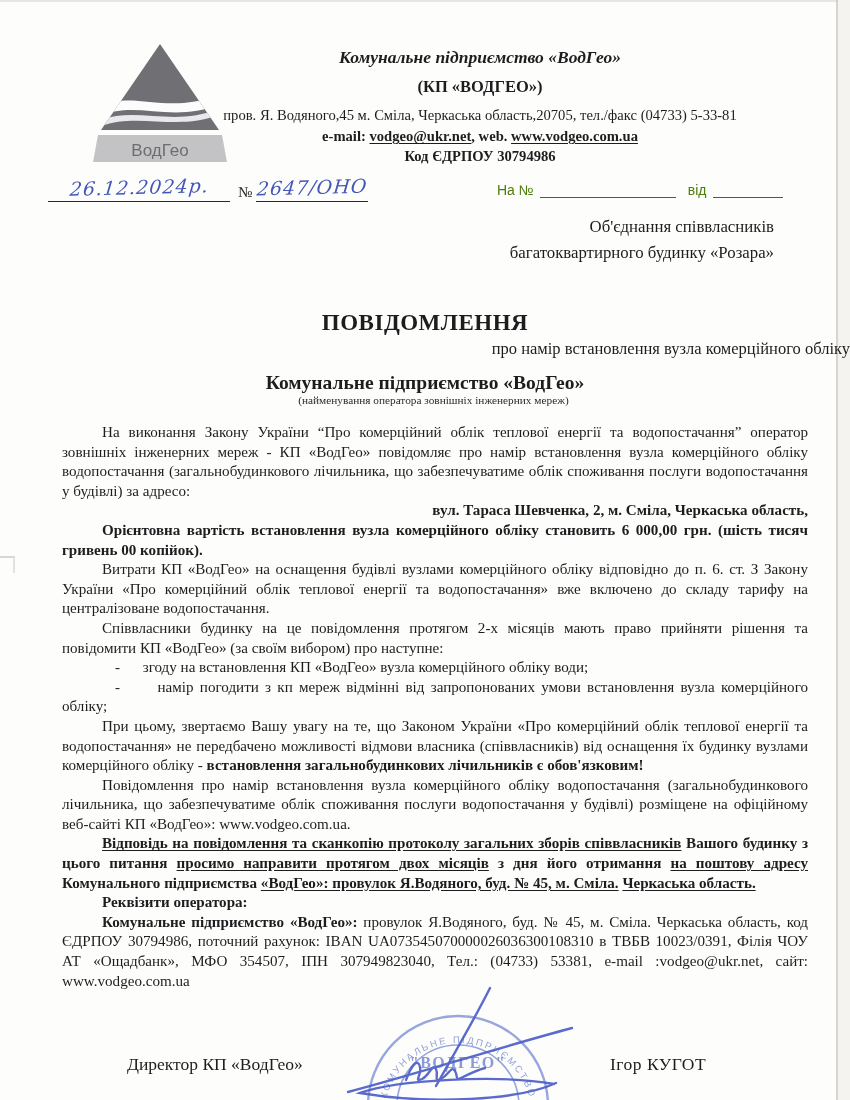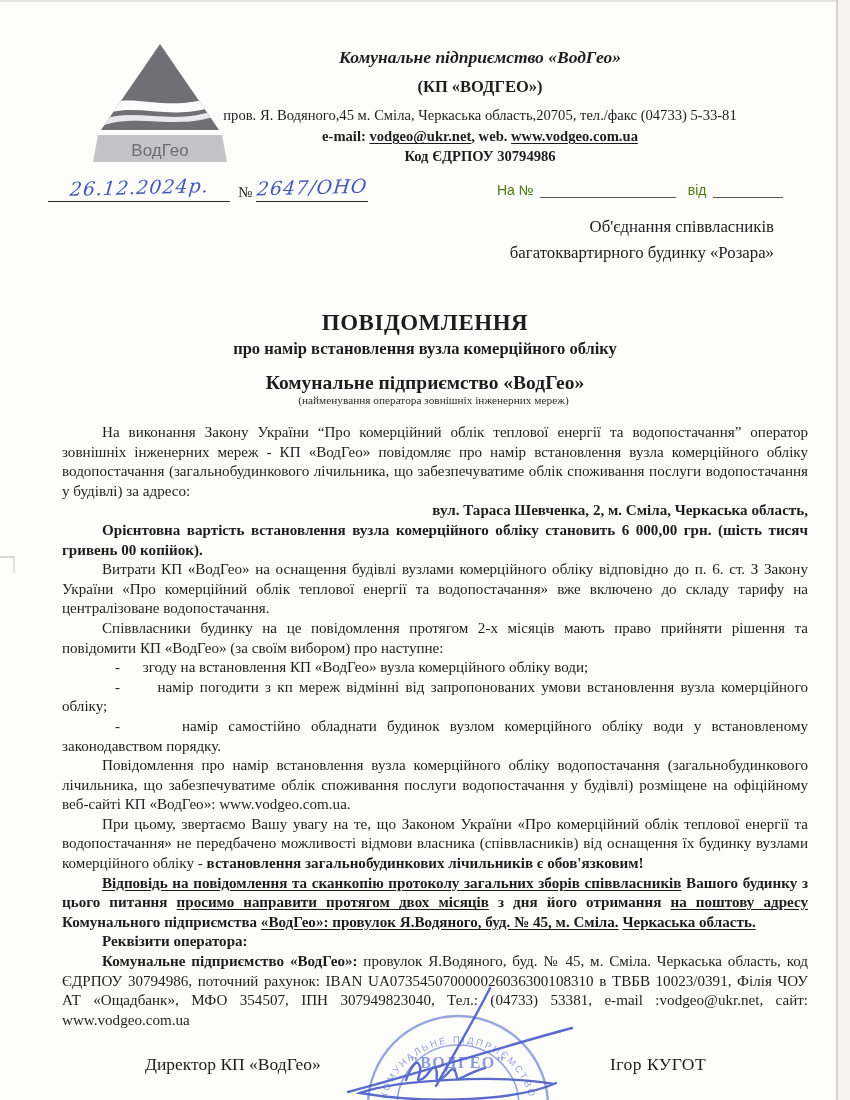--- a/index.html
+++ b/index.html
@@ -35,33 +35,33 @@
   .blank-na{width:136px;margin-left:6px;}
   .blank-vid{width:70px;margin-left:6px;}
   .vid{margin-left:12px;}
   
   .recipient{right:76px;top:219px;text-align:right;line-height:1.0;}
   .rc1,.rc2{font-weight:normal;font-size:16.8px;margin-bottom:9px;}
   .rc3{font-size:16.4px;letter-spacing:.7px;margin-top:12px;padding-right:22px;}
   
   .title-block{left:0;top:311px;width:850px;text-align:center;line-height:1.0;}
   .t1{font-weight:bold;font-size:23px;letter-spacing:.5px;}
-  .t2{font-weight:bold;font-size:16.5px;margin-top:7px;}
+  .t2{font-weight:normal;font-size:16.5px;margin-top:7px;text-align:right;}
   .t3{font-weight:bold;font-size:19.5px;margin-top:15px;}
   .t4{font-size:11.3px;margin-top:3px;color:#2b2b2d;margin-left:17px;}
   
   .body-text{left:62px;top:423px;width:746px;font-size:15.1px;line-height:19.6px;text-align:justify;}
   .body-text p{margin:0;}
   .body-text p.indent{text-indent:40px;}
   .body-text p.bullet{text-indent:53px;}
   .body-text p.center{text-align:right;text-indent:0;font-weight:bold;}
   .b{font-weight:bold;}
   
   .sign-row{left:0;top:1054px;width:850px;font-size:17.5px;}
-  .sig-left{position:absolute;left:145px;top:0;}
+  .sig-left{position:absolute;left:127px;top:0;}
   .sig-right{position:absolute;left:610px;top:0;letter-spacing:.5px;}
   
   .stamp-wrap{left:338px;top:972px;width:244px;height:128px;}
 </style>
 </head>
 <body>
 
 <div class="abs scan-top"></div>
 <div class="abs scan-right-line"></div>
 <div class="abs scan-right-strip"></div>
@@ -114,23 +114,22 @@
 </div>
 
 <div class="abs body-text" id="body-container">
     <p class="indent"><span>На виконання Закону України  “Про комерційний облік теплової енергії та водопостачання” оператор зовнішніх інженерних мереж - КП «ВодГео» повідомляє про намір встановлення  вузла комерційного обліку водопостачання (загальнобудинкового  лічильника, що забезпечуватиме облік споживання послуги водопостачання у будівлі) за адресо:</span></p>
     <p class="center"><span>вул. Тараса Шевченка, 2, м. Сміла, Черкаська область,</span></p>
     <p class="indent"><span class="b">Орієнтовна вартість встановлення вузла комерційного обліку становить 6 000,00 грн. (шість тисяч гривень 00 копійок).</span></p>
     <p class="indent"><span>Витрати КП «ВодГео» на оснащення будівлі вузлами комерційного обліку відповідно до п. 6. ст. З Закону України «Про комерційний облік теплової енергії та водопостачання» вже включено до складу тарифу на централізоване водопостачання.</span></p>
     <p class="indent"><span>Співвласники будинку на це повідомлення протягом 2-х місяців мають право прийняти рішення та повідомити КП «ВодГео» (за своїм вибором) про наступне:</span></p>
     <p class="bullet"><span>-&nbsp;&nbsp;&nbsp;&nbsp;&nbsp;&nbsp;згоду на встановлення КП «ВодГео» вузла комерційного обліку води;</span></p>
     <p class="bullet"><span>-&nbsp;&nbsp;&nbsp;&nbsp;&nbsp;&nbsp;намір погодити з кп мереж відмінні від запропонованих умови встановлення вузла комерційного обліку;</span></p>
-    <p class="bullet"><span>-&nbsp;&nbsp;&nbsp;&nbsp;&nbsp;&nbsp;намір самостійно обладнати будинок вузлом комерційного обліку води у встановленому законодавством порядку.</span></p>
+    <p class="indent"><span>При цьому, звертаємо Вашу увагу на те, що Законом України «Про комерційний облік теплової енергії та водопостачання» не передбачено можливості відмови власника (співвласників) від оснащення їх будинку вузлами комерційного обліку - </span><span class="b">встановлення загальнобудинкових лічильників є обов'язковим!</span></p>
     <p class="indent"><span>Повідомлення про намір встановлення  вузла комерційного обліку водопостачання (загальнобудинкового  лічильника, що забезпечуватиме облік споживання послуги водопостачання у будівлі) розміщене на офіційному веб-сайті КП «ВодГео»: www.vodgeo.com.ua.</span></p>
-    <p class="indent"><span>При цьому, звертаємо Вашу увагу на те, що Законом України «Про комерційний облік теплової енергії та водопостачання» не передбачено можливості відмови власника (співвласників) від оснащення їх будинку вузлами комерційного обліку - </span><span class="b">встановлення загальнобудинкових лічильників є обов'язковим!</span></p>
     <p class="indent"><span class="b u">Відповідь на повідомлення та сканкопію протоколу загальних зборів співвласників</span><span class="b"> Вашого будинку з цього питання </span><span class="b u">просимо направити протягом двох місяців</span><span class="b"> з дня його отримання </span><span class="b u">на поштову адресу</span><span class="b"> Комунального підприємства </span><span class="b u">«ВодГео»: провулок Я.Водяного, буд. № 45, м. Сміла.</span><span class="b"> </span><span class="b u">Черкаська область.</span></p>
     <p class="indent"><span class="b">Реквізити оператора:</span></p>
     <p class="indent"><span class="b">Комунальне підприємство «ВодГео»:</span><span> провулок Я.Водяного, буд. № 45, м. Сміла. Черкаська область, код ЄДРПОУ 30794986, поточний рахунок: IBAN UA073545070000026036300108310 в ТВБВ 10023/0391,  Філія ЧОУ АТ «Ощадбанк», МФО 354507, ІПН 307949823040, Тел.: (04733) 53381, e-mail :vodgeo@ukr.net, сайт: www.vodgeo.com.ua</span></p>
   </div>
 
 <div class="abs sign-row">
   <span class="sig-left">Директор КП «ВодГео»</span>
   <span class="sig-right">Ігор  КУГОТ</span>
 </div>
 

